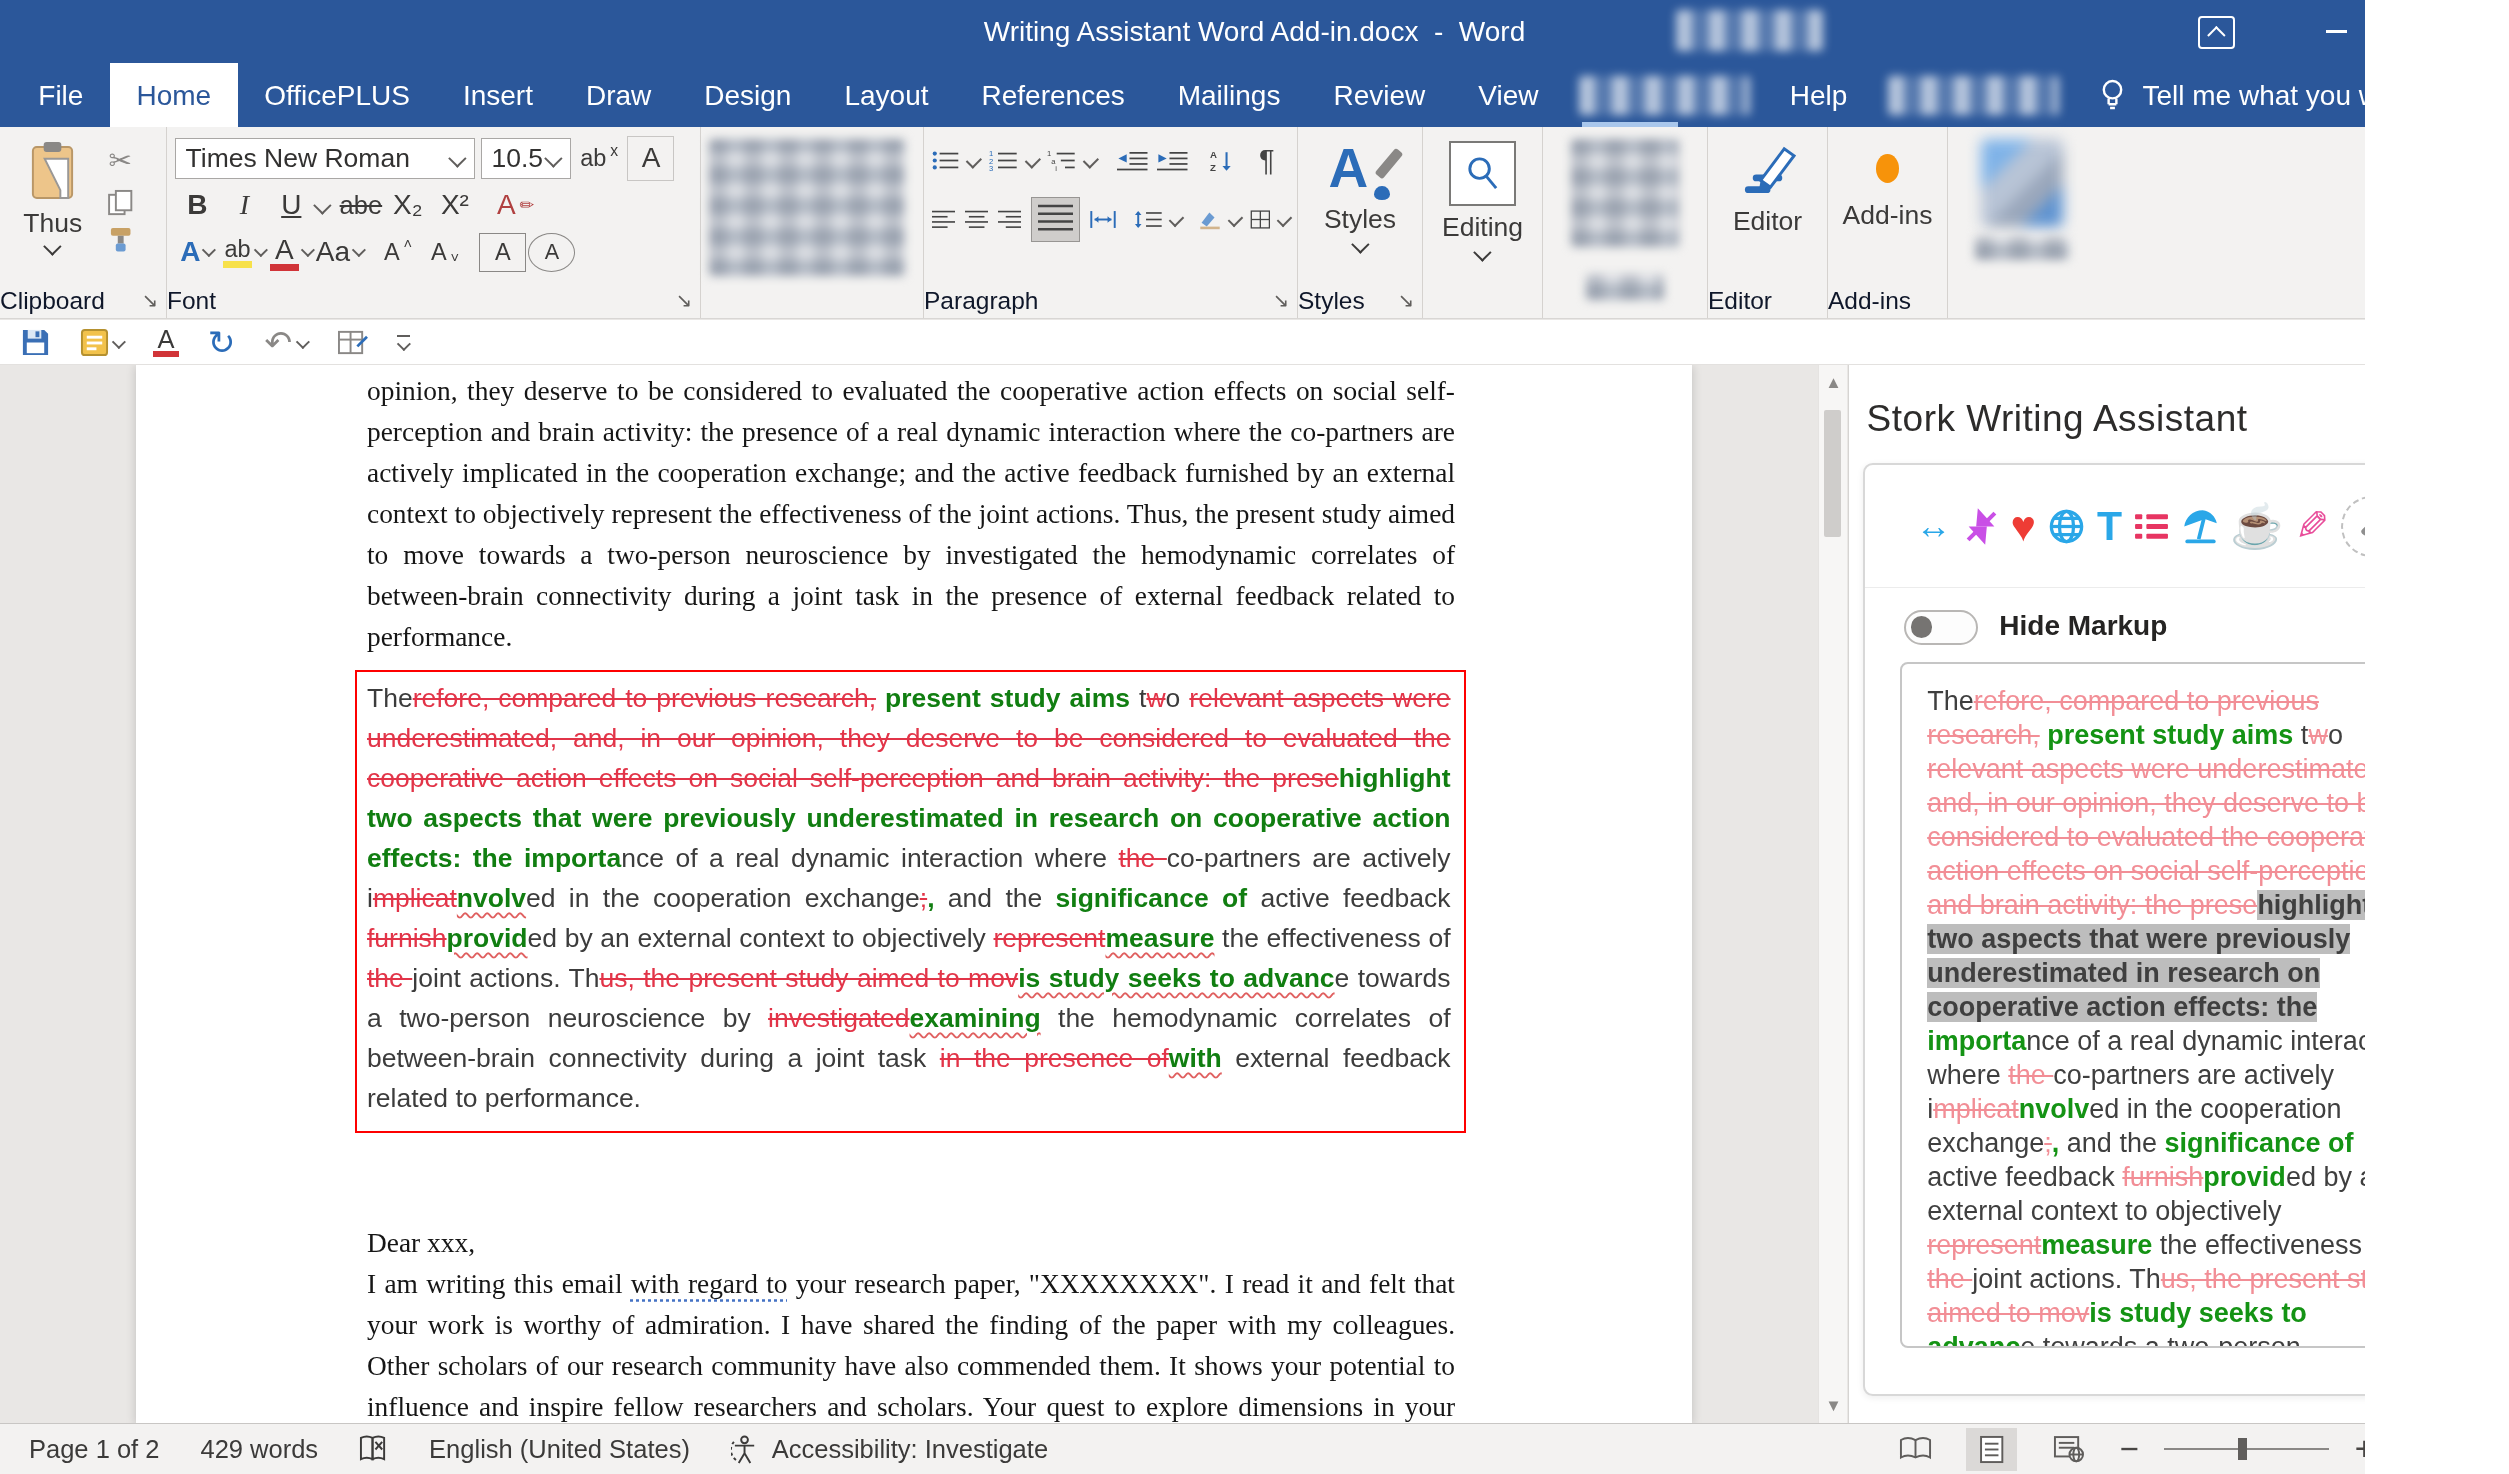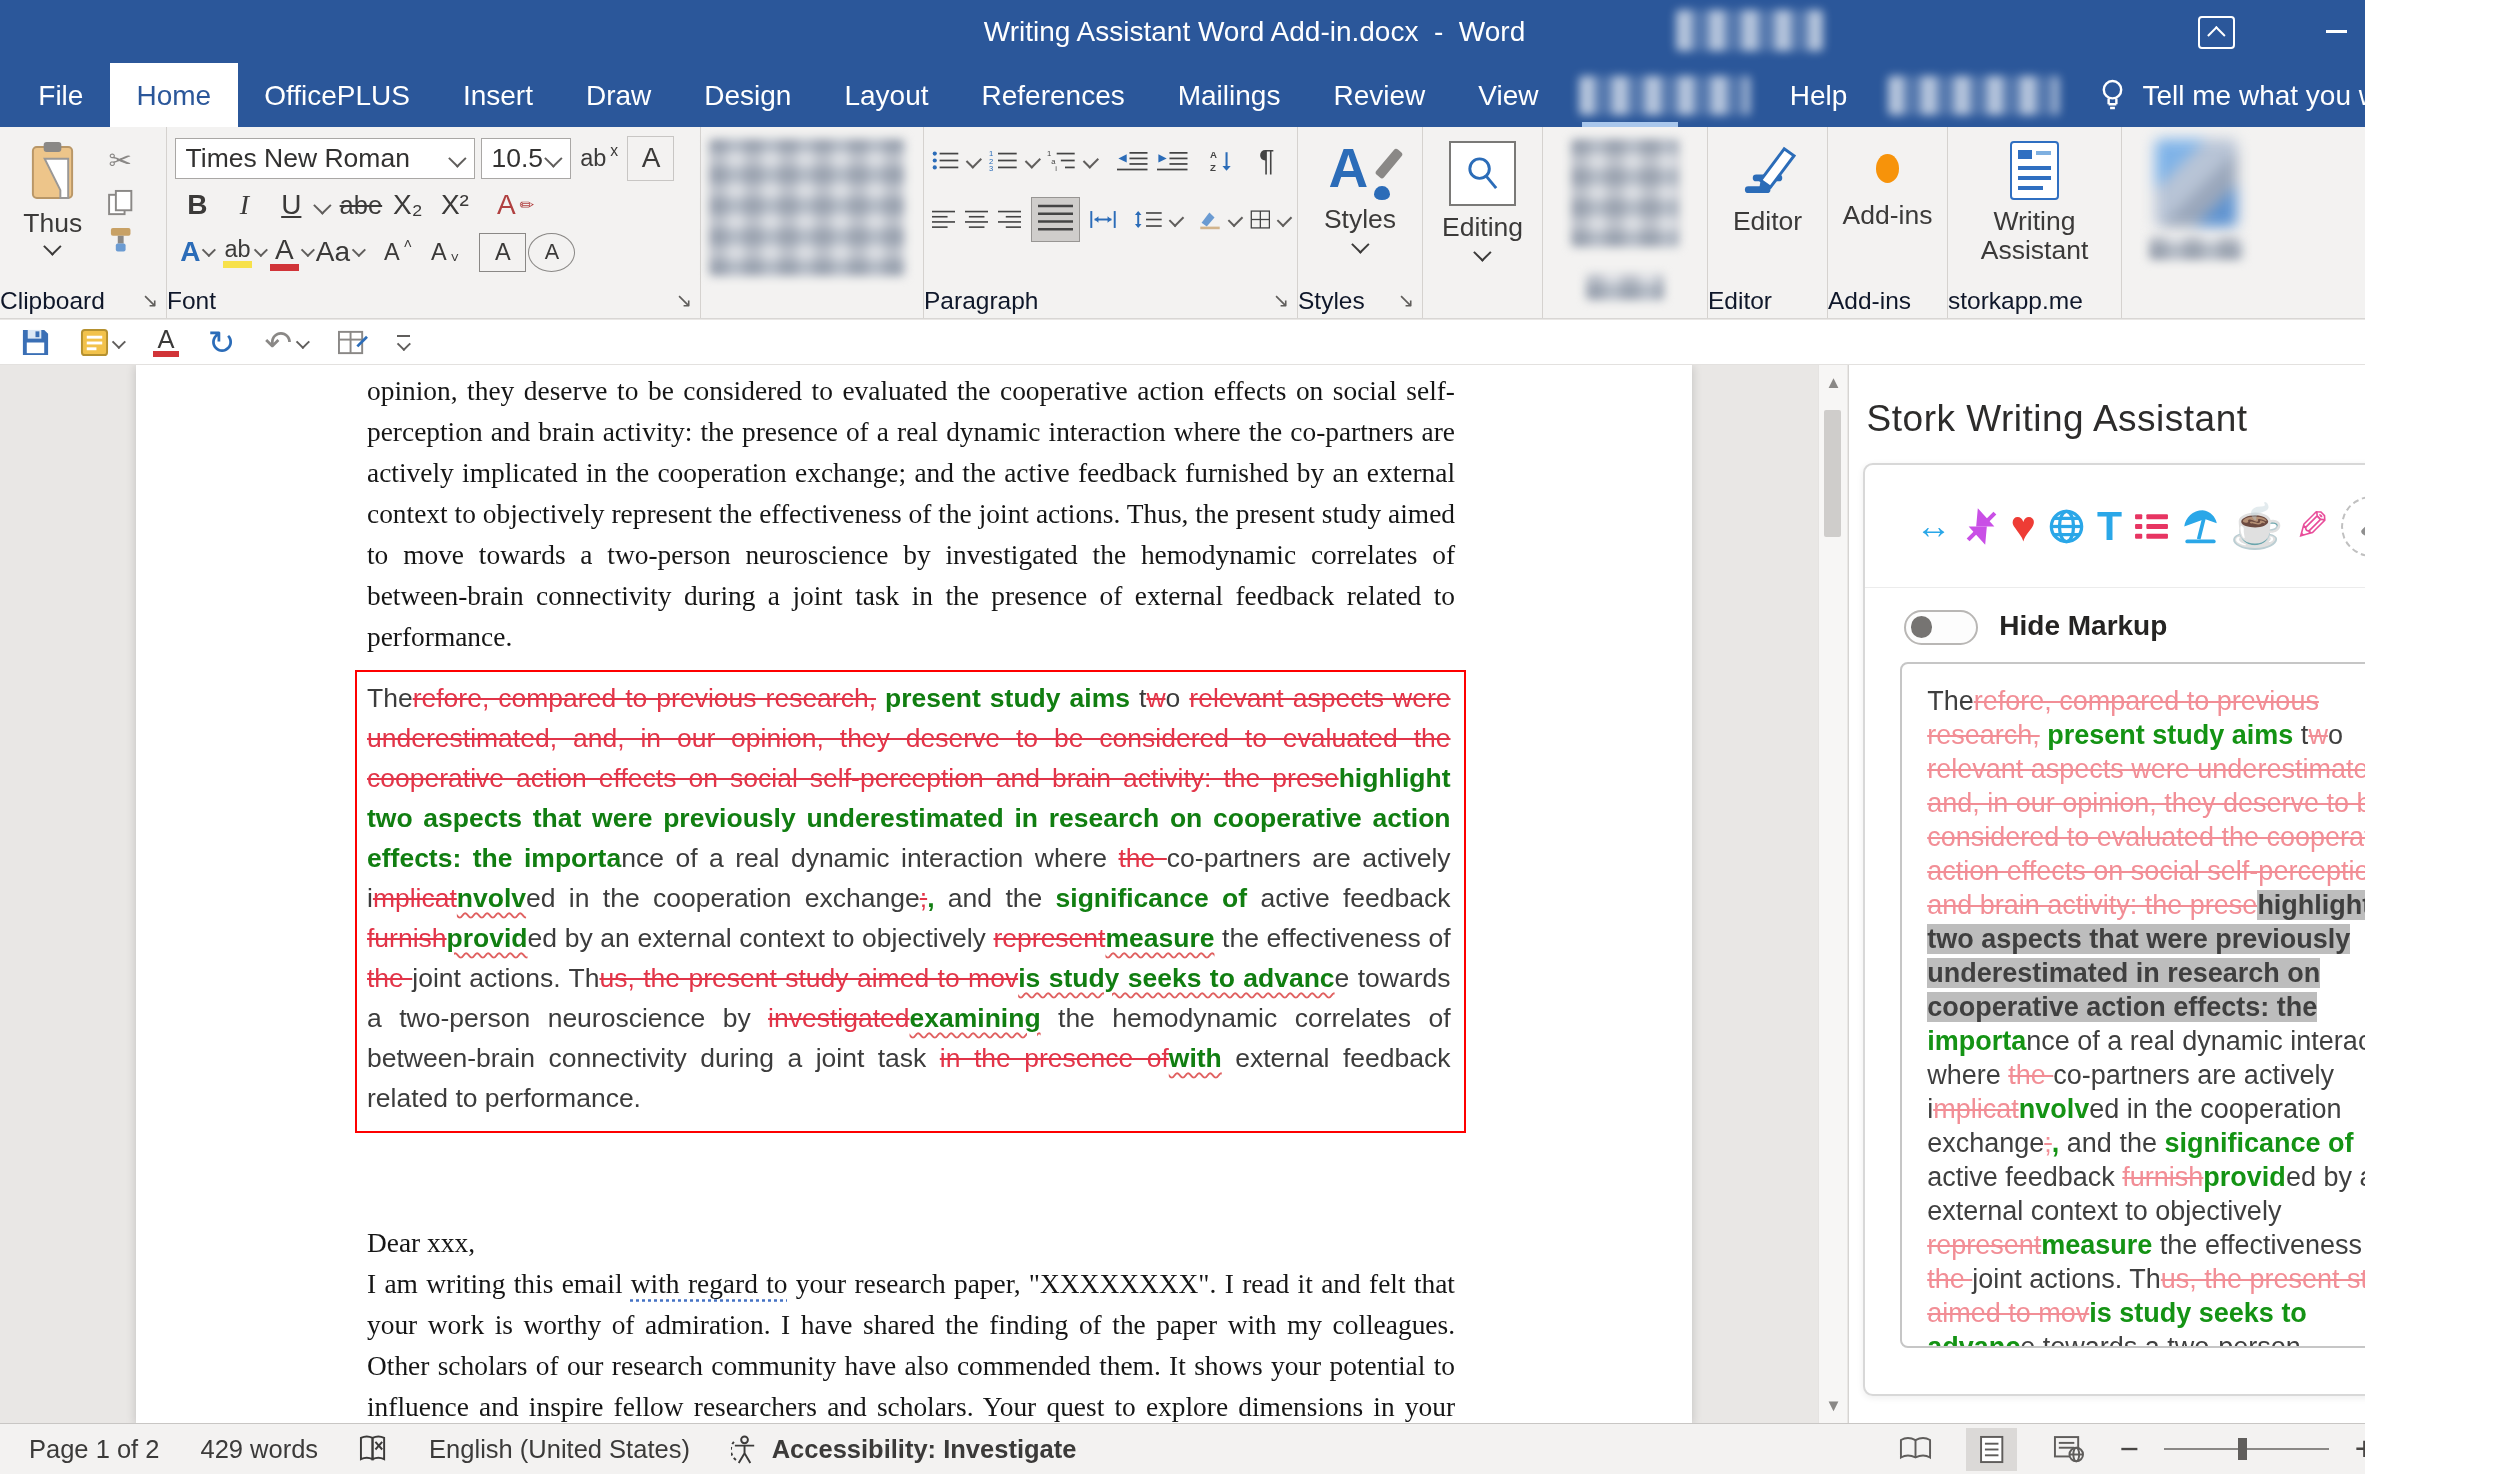--- a/index.html
+++ b/index.html
@@ -103,21 +103,21 @@
   
   #statusbar{position:absolute;left:0;bottom:0;width:2509px;height:51px;background:#f3f2f1;border-top:1px solid #c8c6c4;box-sizing:border-box;display:flex;align-items:center;font-size:25.5px;color:#3b3a39}
   #status-left{display:flex;align-items:center;gap:41px;padding-left:29px}
   #status-right{margin-left:auto;display:flex;align-items:center;gap:25.5px;padding-right:25.5px}
   .view-btn{width:51px;height:43px;display:flex;align-items:center;justify-content:center}
   .view-btn.selected{background:#dbd9d7}
   #zoom-track{position:relative;width:165px;height:2.9px;background:#8a8886}
   #zoom-thumb{position:absolute;left:74px;top:-9.8px;width:8.8px;height:22.5px;background:#605e5c}
   #zoom-tick{position:absolute;left:80px;top:-5.9px;width:2px;height:14.7px;background:#8a8886}
   .zoom-pm{font-size:33px;color:#484644;line-height:19.6px}
-  #acc-label{font-weight:700}
+  #acc-label{font-weight:400}
 </style>
 </head>
 <body>
 
 <div id="app">
 
   <div id="titlebar">
     <span id="title-text">Writing Assistant Word Add-in.docx  -  Word</span>
     <span id="user-chip" class="blur-chip"></span>
     <span id="ribbon-display-btn">
@@ -496,33 +496,20 @@
     </div>
 
     <div class="rgroup" style="width:120px">
       <div class="bigbtn">
         <span style="width:23.5px;height:29px;border-radius:50%;background:#f7930a;margin-top:13.7px"></span>
         <span class="blabel" style="margin-top:17.6px">Add-ins</span>
       </div>
       <span class="rgroup-label">Add-ins</span>
     </div>
 
-    <div class="rgroup" style="width:174px">
-      <div class="bigbtn">
-        <span style="position:relative;width:45px;height:55px;border:2.9px solid #2f6fc1;border-radius:3.9px;background:#fff">
-          <span style="position:absolute;left:5.9px;top:6.9px;width:13.7px;height:9.8px;background:#2f6fc1"></span>
-          <span style="position:absolute;left:23.5px;top:8.8px;right:5.9px;height:3.9px;background:#7fb0e0"></span>
-          <span style="position:absolute;left:5.9px;top:23.5px;right:5.9px;height:3.9px;background:#2f6fc1"></span>
-          <span style="position:absolute;left:5.9px;top:33px;right:5.9px;height:3.9px;background:#2f6fc1"></span>
-          <span style="position:absolute;left:5.9px;top:43px;right:13.7px;height:3.9px;background:#2f6fc1"></span>
-        </span>
-        <span class="blabel" style="width:118px">Writing Assistant</span>
-      </div>
-      <span class="rgroup-label">storkapp.me</span>
-    </div>
 
     <div class="rgroup" style="width:147px;border-right:none">
       <div class="blur-color" style="width:82px;height:88px;margin:3.9px auto 0"></div>
       <div class="blur-block" style="width:94px;height:23.5px;margin:9.8px auto 0"></div>
     </div>
 
     <div style="flex:1;position:relative">
       <span class="chev up" style="position:absolute;right:17.6px;bottom:13.7px;color:#605e5c"></span>
     </div>
   </div>

